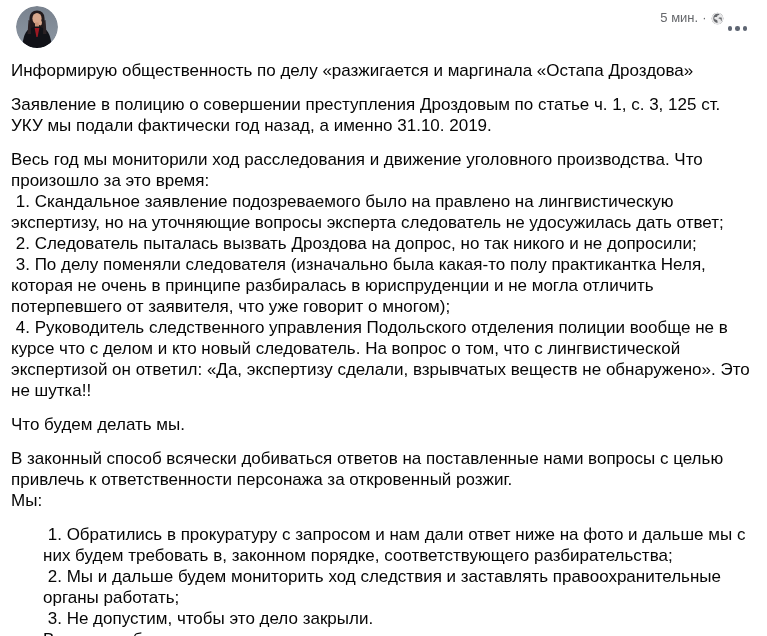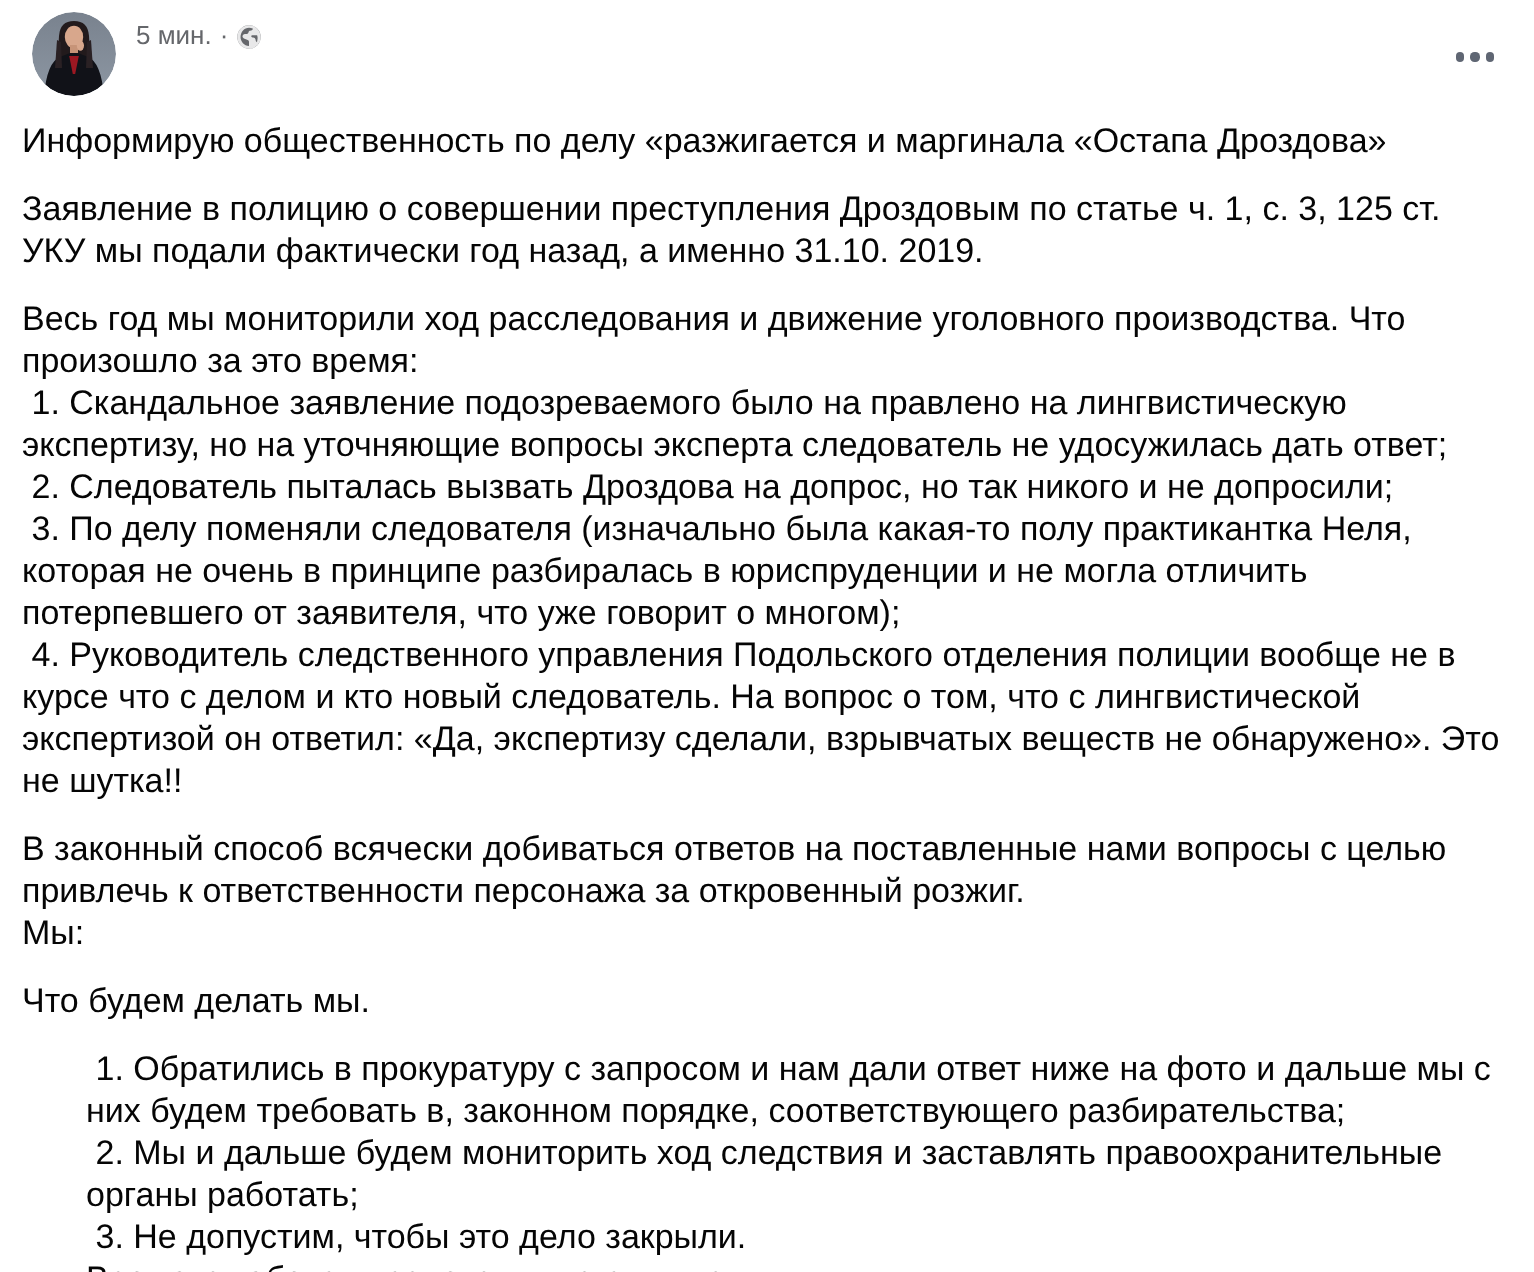--- a/index.html
+++ b/index.html
@@ -41,20 +41,21 @@
     display: inline-block;
   }
   .meta-row {
     display: flex;
     align-items: center;
     gap: 4px;
     margin-top: 2px;
     font-size: 13px;
     line-height: 16px;
     color: #65676B;
+    justify-content: flex-end;
   }
   .meta-row .timestamp { cursor: pointer; }
   .meta-sep { color: #65676B; }
   .globe { display: inline-flex; align-items: center; }
   .globe svg { display: block; }
 
   .more-btn {
     margin-left: auto;
     margin-top: 14px;
     background: none;
@@ -151,24 +152,24 @@
       <p class="para">Информирую общественность по делу «разжигается и маргинала «Остапа Дроздова»</p>
 
       <p class="para">Заявление в полицию о совершении преступления Дроздовым по статье ч. 1, с. 3, 125 ст. УКУ мы подали фактически год назад, а именно 31.10. 2019.</p>
 
       <p class="para">Весь год мы мониторили ход расследования и движение уголовного производства. Что произошло за это время:
  1. Скандальное заявление подозреваемого было на правлено на лингвистическую экспертизу, но на уточняющие вопросы эксперта следователь не удосужилась дать ответ;
  2. Следователь пыталась вызвать Дроздова на допрос, но так никого и не допросили;
  3. По делу поменяли следователя (изначально была какая-то полу практикантка Неля, которая не очень в принципе разбиралась в юриспруденции и не могла отличить потерпевшего от заявителя, что уже говорит о многом);
  4. Руководитель следственного управления Подольского отделения полиции вообще не в курсе что с делом и кто новый следователь. На вопрос о том, что с лингвистической экспертизой он ответил: «Да, экспертизу сделали, взрывчатых веществ не обнаружено». Это не шутка!!</p>
 
+      <p class="para">Что будем делать мы.</p>
+
       <p class="para">В законный способ всячески добиваться ответов на поставленные нами вопросы с целью привлечь к ответственности персонажа за откровенный розжиг.
 Мы:</p>
-
-      <p class="para">Что будем делать мы.</p>
 
       <p class="para"> 1. Обратились в прокуратуру с запросом и нам дали ответ ниже на фото и дальше мы с них будем требовать в, законном порядке, соответствующего разбирательства;
  2. Мы и дальше будем мониторить ход следствия и заставлять правоохранительные органы работать;
  3. Не допустим, чтобы это дело закрыли.
 Весь этот абсурд происходит по ряду причин:</p>
     </div>
 
 </div>
 
 </body></html>

